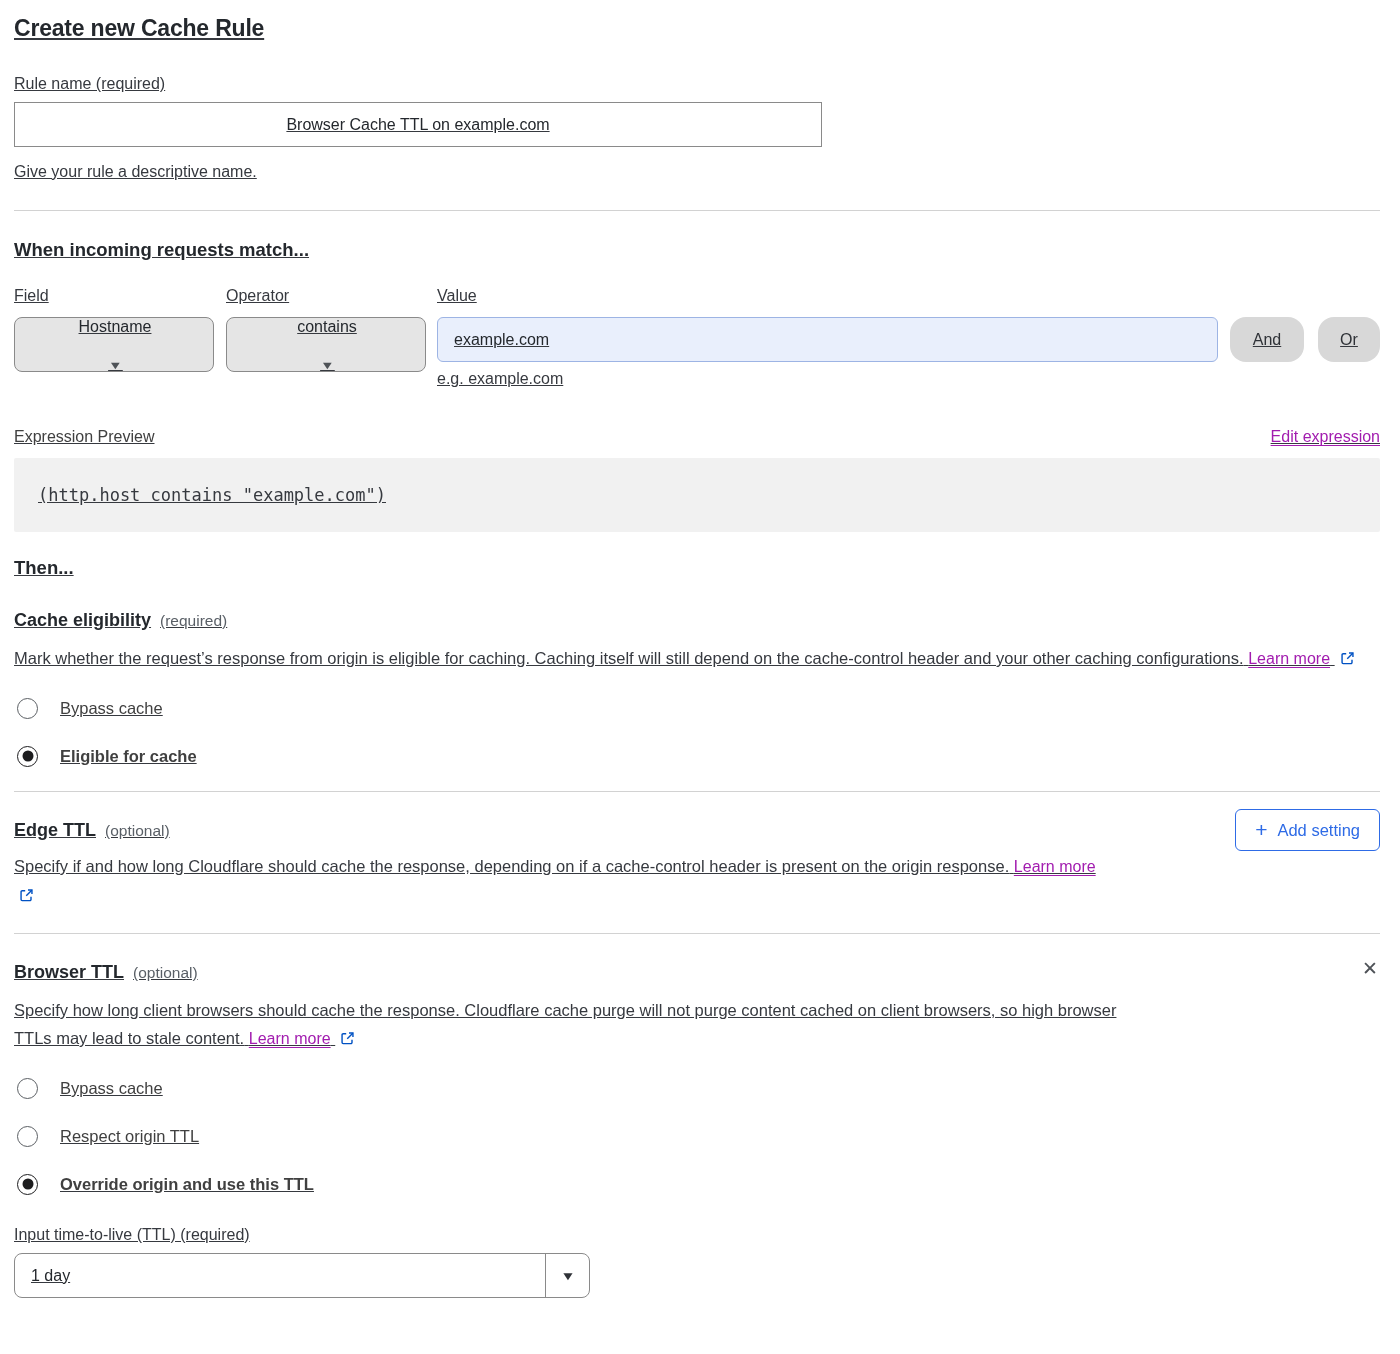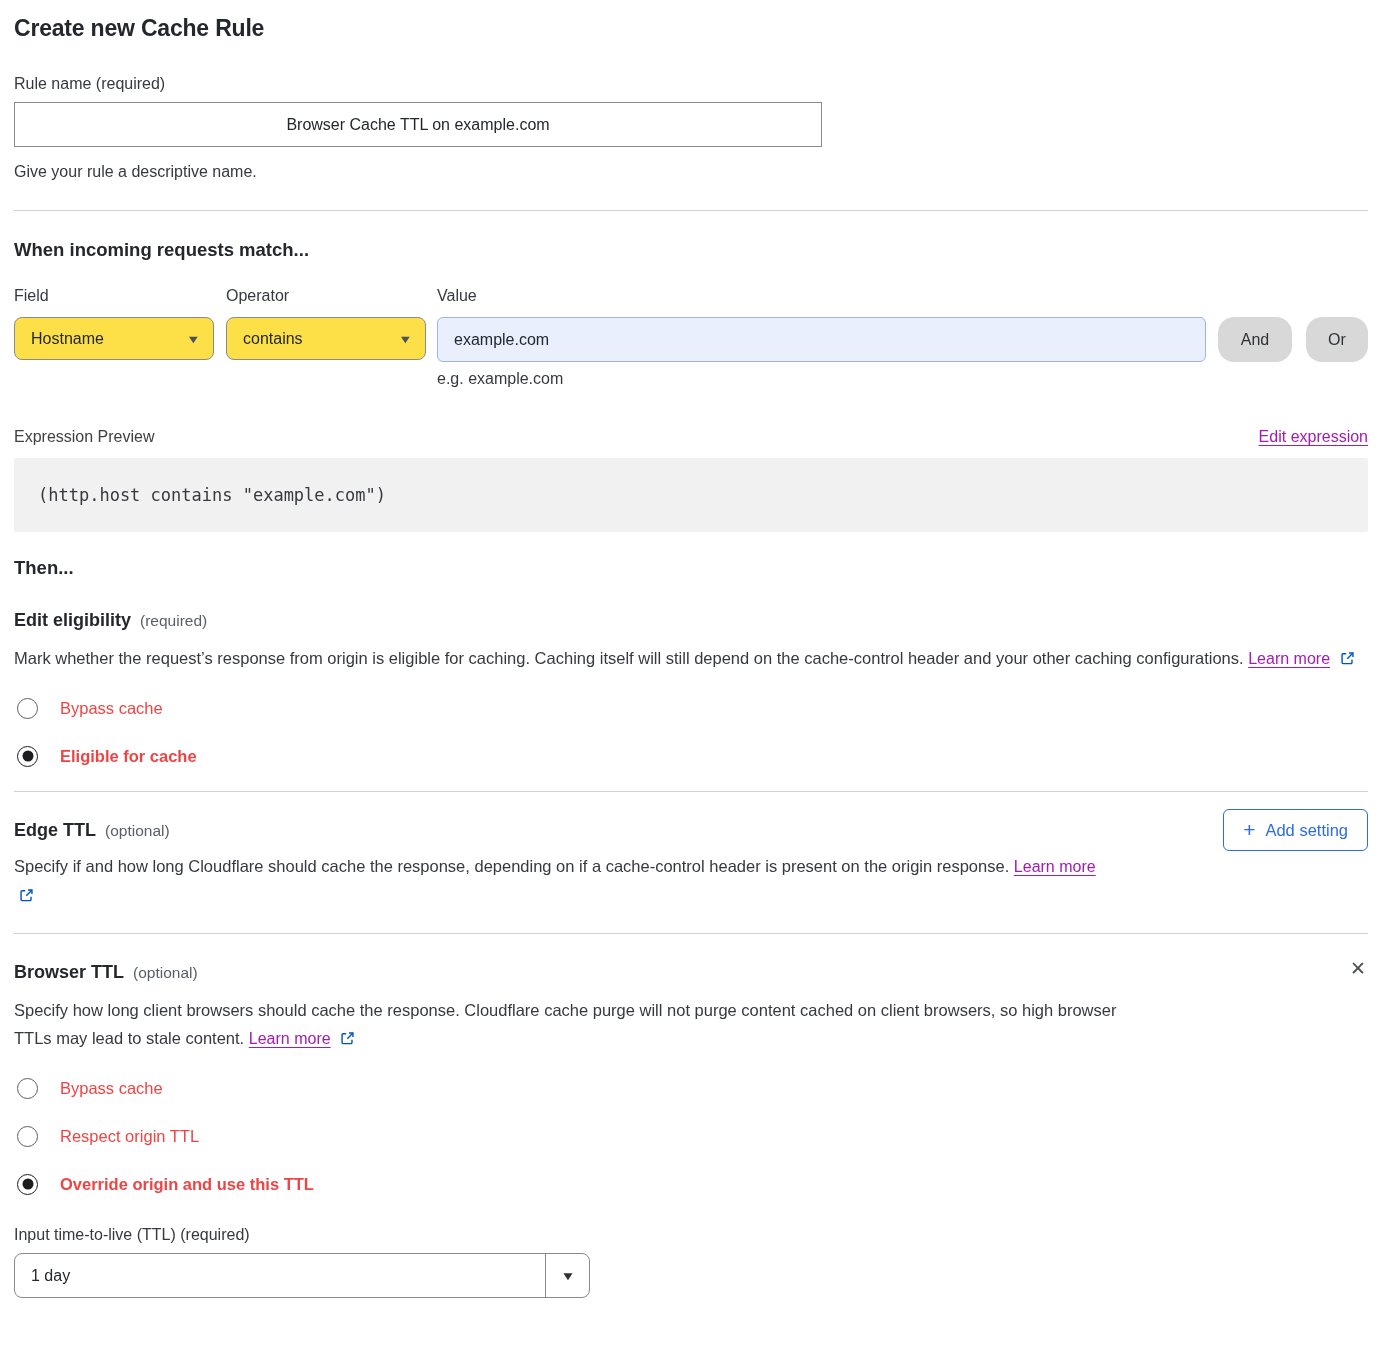--- a/index.html
+++ b/index.html
@@ -5,21 +5,22 @@
   * { box-sizing: border-box; margin: 0; padding: 0; }
   html, body { background: #ffffff; }
   body {
     width: 1400px; height: 1354px;
     font-family: "Liberation Sans", sans-serif;
     color: #36393f;
     overflow: hidden;
   }
   .page {
     width: 1400px; height: 1354px;
-    padding: 13px 32px 0 14px;
+    padding: 13px 20px 0 14px;
+    text-decoration: underline;
   }
   h1.page-title {
     font-size: 23px; font-weight: 700; color: #24282d; letter-spacing: -0.2px;
     line-height: 30px;
   }
   .form-label { display: block; margin-top: 31px; font-size: 16px; line-height: 20px; color: #36393f; }
   .text-input {
     display: block; margin-top: 8px;
     width: 808px; height: 45px;
     border: 1px solid #8a8a8a; border-radius: 0;
@@ -32,24 +33,25 @@
   hr.divider.d2 { margin-top: 24px; }
   h2.section-h { margin-top: 27px; font-size: 18.5px; font-weight: 700; color: #24282d; line-height: 24px; }
   h2.then-h { margin-top: 24px; }
 
   
   .cond-labels { margin-top: 25px; display: flex; font-size: 16px; color: #36393f; }
   .cond-labels .l1 { width: 212px; }
   .cond-labels .l2 { width: 211px; }
   .cond-row { margin-top: 12px; display: flex; align-items: stretch; height: 45px; }
   .select {
-    width: 200px; height: 43px; border: 1px solid #8a8a8a; border-radius: 8px;
+    width: 200px; height: 55px; border: 1px solid #8a8a8a; border-radius: 8px;
     display: flex; align-items: center; justify-content: space-between;
-    padding: 0 14px 0 16px; font-size: 16px; color: #24282d; background: #fde047;
+    padding: 0 14px 0 16px; font-size: 16px; color: #24282d; background: #e5e5e5;
     cursor: pointer;
+    flex-direction: column;
   }
   .select .chev { font-size: 11px; color: #4e5257; transform: scaleX(1.35); }
   .sel-gap1 { width: 12px; } .sel-gap2 { width: 11px; }
   .value-input {
     flex: 1; height: 45px;
     background: #e9effc; border: 1px solid #9db4e4; border-radius: 6px;
     padding: 0 16px; font-size: 16px; color: #24282d;
     font-family: "Liberation Sans", sans-serif; outline: none;
   }
   .btn-gray {
@@ -80,21 +82,21 @@
   .desc.narrow2 { max-width: 1105px; }
   .ext-icon { vertical-align: -2px; margin-left: 5px; }
 
   
   .radio-row { margin-top: 24px; display: flex; align-items: center; cursor: pointer; }
   .radio-row + .radio-row { margin-top: 26px; }
   .radio {
     width: 21px; height: 21px; border: 1.5px solid #5b5f64; border-radius: 50%;
     margin-left: 3px; position: relative; background: #fff; flex: none;
   }
-  .radio-label { margin-left: 22px; font-size: 16.5px; color: #ef4444; line-height: 22px; }
+  .radio-label { margin-left: 22px; font-size: 16.5px; color: #404040; line-height: 22px; }
   .radio-row.selected .radio { border-color: #1d1d1f; }
   .radio-row.selected .radio::after {
     content: ""; position: absolute; left: 50%; top: 50%;
     width: 11px; height: 11px; border-radius: 50%; background: #1d1d1f;
     transform: translate(-50%, -50%);
   }
   .radio-row.selected .radio-label { font-weight: 700; }
 
   
   .add-setting-btn {
@@ -167,21 +169,21 @@
 
   <div class="expr-row">
     <span class="expr-label">Expression Preview</span>
     <a class="link">Edit expression</a>
   </div>
   <div class="code-block">(http.host contains "example.com")</div>
 
   <h2 class="section-h then-h">Then...</h2>
 
   <div class="sub-head">
-    <span class="sub-title">Edit eligibility</span>
+    <span class="sub-title">Cache eligibility</span>
     <span class="sub-req">(required)</span>
   </div>
   <p class="desc">
     <span>Mark whether the request’s response from origin is eligible for caching. Caching itself will still depend on the cache-control header and your other caching configurations.</span>
     <a class="link">Learn more</a>
     <svg class="ext-icon" width="15" height="15" viewBox="0 0 16 16" fill="none">
       <path d="M12.8 9.2v3.1a1.2 1.2 0 0 1-1.2 1.2H3.4a1.2 1.2 0 0 1-1.2-1.2V4.1a1.2 1.2 0 0 1 1.2-1.2h3.2" stroke="#0051c3" stroke-width="1.5"></path>
       <path d="M9.6 2.2h4.2v4.2" stroke="#0051c3" stroke-width="1.5"></path>
       <path d="M13.6 2.4 7.7 8.3" stroke="#0051c3" stroke-width="1.5"></path>
     </svg>

